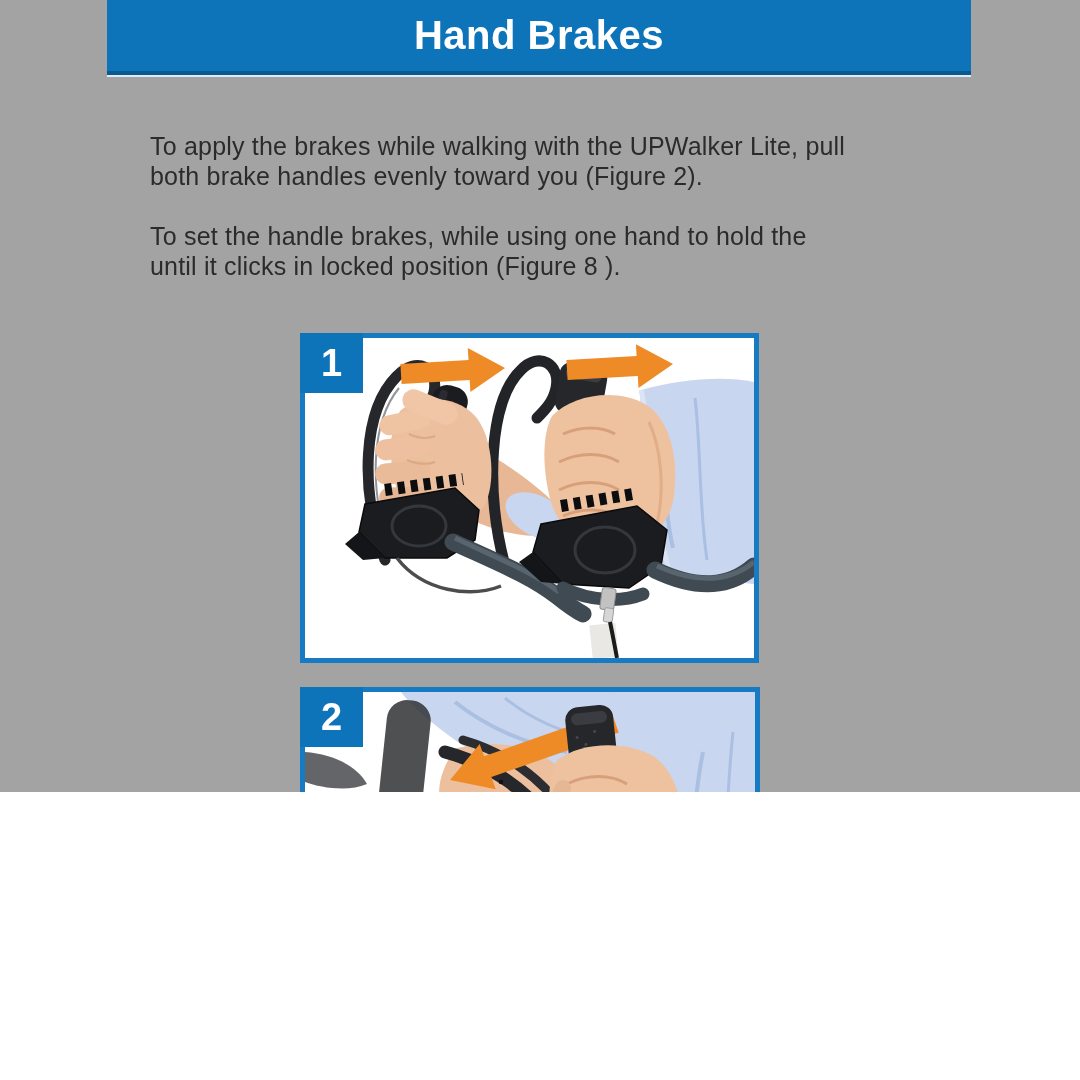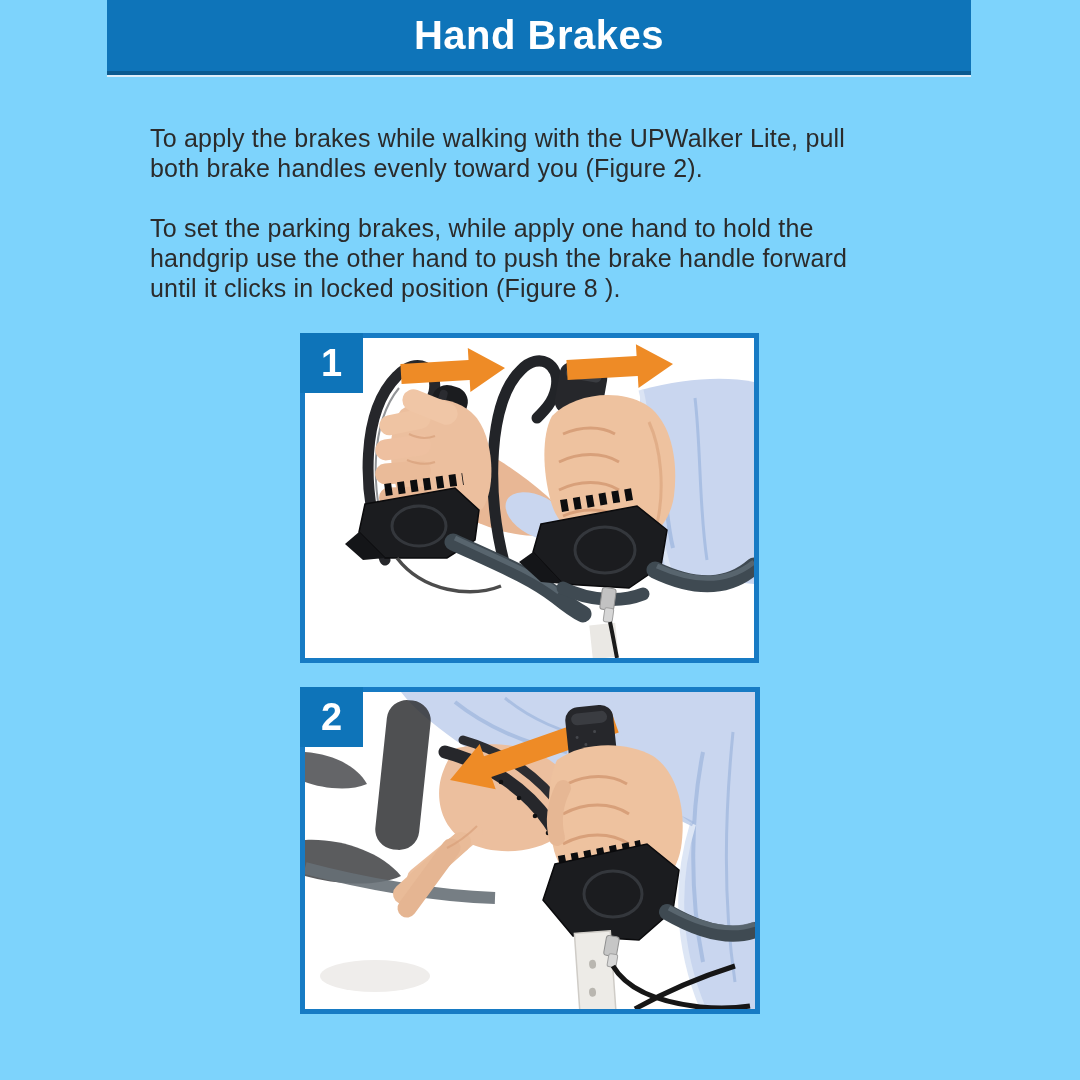--- a/index.html
+++ b/index.html
@@ -1,34 +1,34 @@
 <!DOCTYPE html>
 <html><head>
 <meta charset="utf-8">
 <style>
   html,body{margin:0;padding:0;}
   body{
     width:1080px;height:1080px;
     background:#ffffff;
     font-family:"Liberation Sans", sans-serif;
   }
-  .page{position:relative;width:1080px;height:1080px;background:#7dd3fc;overflow:hidden;}
+  .page{position:relative;width:1080px;height:792px;background:#a3a3a3;overflow:hidden;}
 
   
   .titlebar{
     position:absolute;left:107px;top:0;width:864px;height:71px;
     background:#0e74b9;border-bottom:4px solid #0a5a90;
     box-shadow:0 2px 0 #ddedf8;
     display:flex;align-items:center;justify-content:center;
   }
   .titlebar h1{margin:0;color:#fff;font-size:40px;font-weight:bold;letter-spacing:.5px;}
 
   
   .intro{position:absolute;left:150px;top:119px;color:#2b2b2b;}
-  .para{margin:4px 0 30px 0;}
+  .para{margin:12px 0 30px 0;}
   .para .line{display:block;white-space:nowrap;font-size:25px;line-height:30px;font-weight:500;letter-spacing:.2px;}
 
   
   .fig{position:absolute;margin:0;border:5px solid #177bc4;background:#fff;box-sizing:border-box;}
   .fig1{left:300px;top:333px;width:459px;height:330px;}
   .fig2{left:300px;top:687px;width:460px;height:327px;}
   .fig svg{display:block;width:100%;height:100%;}
   .fig-num{
     position:absolute;left:-5px;top:-5px;width:63px;height:60px;
     background:#0e74b9;color:#fff;font-size:38px;font-weight:bold;
@@ -43,22 +43,21 @@
   <header class="titlebar">
     <h1>Hand Brakes</h1>
   </header>
 
   <section class="intro">
     <p class="para">
       <span class="line">To apply the brakes while walking with the UPWalker Lite, pull</span>
       <span class="line">both brake handles evenly toward you (Figure 2).</span>
     </p>
     <p class="para">
-      <span class="line">To set the parking brakes, while apply one hand to hold the</span>
-      <span class="line">handgrip use the other hand to push the brake handle forward</span>
+      <span class="line">To set the handle brakes, while using one hand to hold the</span>
       <span class="line">until it clicks in locked position (Figure 8 ).</span>
     </p>
   </section>
 
   <figure class="fig fig1">
     <div class="fig-num">1</div>
     <svg viewBox="0 0 449 320">
       <rect width="449" height="320" fill="#ffffff"></rect>
 
       <g>

